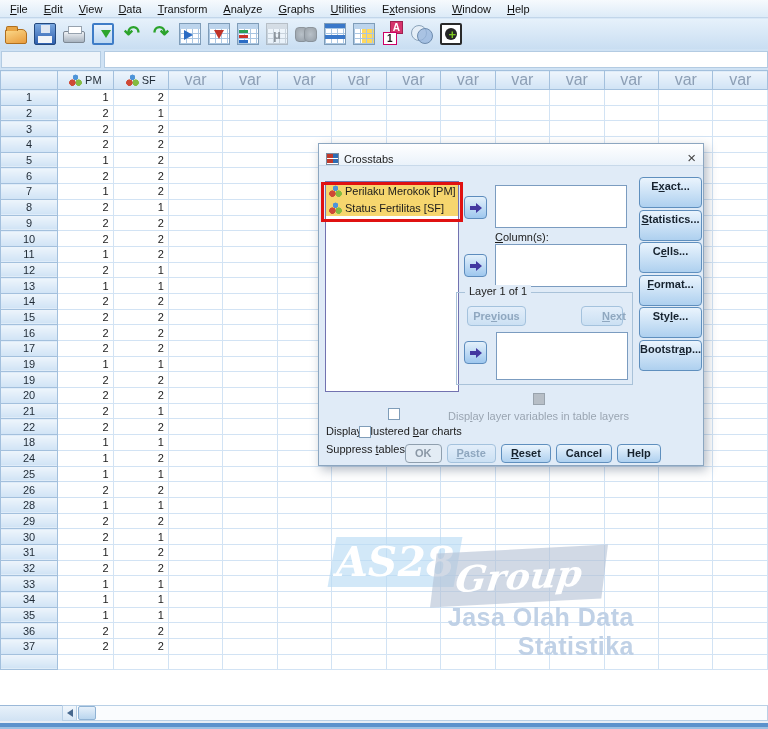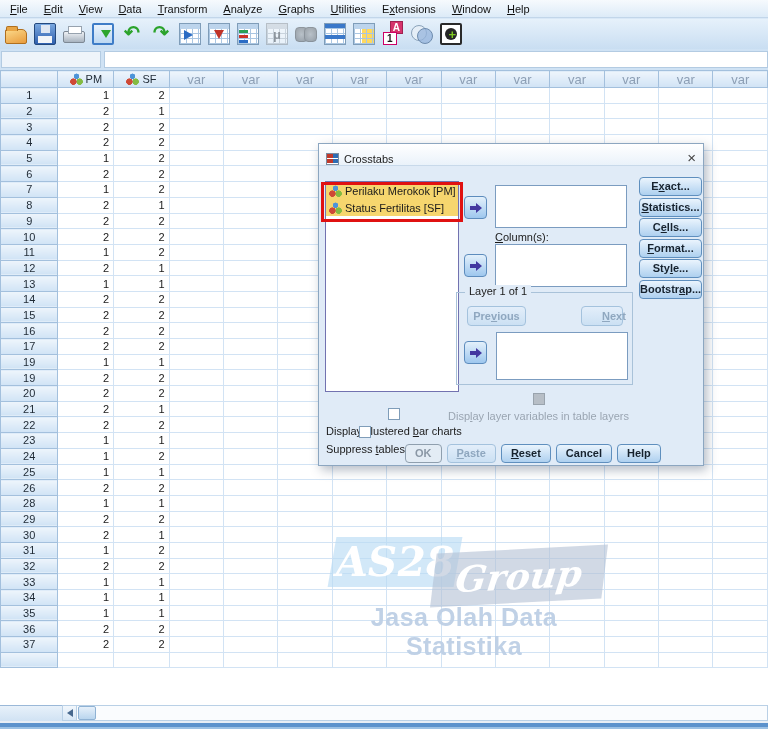--- a/index.html
+++ b/index.html
@@ -83,21 +83,21 @@
     background:#fff; border:1px solid #b3cbe2; }
 
   
   .gridwrap { position:absolute; top:70px; left:0; width:768px; height:635px;
     overflow:hidden; background:#fff; z-index:1; }
   table.dg { border-collapse:collapse; table-layout:fixed; }
   .dg th,.dg td { height:15.7px; padding:0; font-size:11px; font-weight:normal; overflow:hidden; white-space:nowrap; }
   .dg thead th { height:17px; }
   .dg th { background:linear-gradient(#eef5fc,#d0e3f5); border:1px solid #a3c0dd; color:#1f2a35; }
   .dg td { border:1px solid #d2e3f4; background:#fff; text-align:right; padding-right:4px; color:#1a1a1a; }
-  .dg th.vh-var { color:#8d9fb5; font-size:13px; }
+  .dg th.vh-var { color:#8d9fb5; font-size:16px; }
   .dg .nomicon { margin-right:3px; }
 
   .nomicon { display:inline-block; width:13px; height:12px; vertical-align:-2px;
     background:radial-gradient(circle at 50% 27%,#4d94d8 0 23%,rgba(0,0,0,0) 27%),
       radial-gradient(circle at 26% 72%,#cf4936 0 23%,rgba(0,0,0,0) 27%),
       radial-gradient(circle at 74% 72%,#84bb42 0 23%,rgba(0,0,0,0) 27%); }
 
   
   .sb-corner { position:absolute; left:0; top:705px; width:62px; height:16px;
     background:linear-gradient(#e8f1fa,#d0e2f3); border-top:1px solid #9ab8d8; z-index:2; }
@@ -113,21 +113,21 @@
     background:linear-gradient(#e8eef5 0 2px,#5c92cc 2px 6px,#9cc1e4 6px); z-index:2; }
 
   
   .wm { position:absolute; z-index:3; pointer-events:none; }
   .wm-as28 { left:332px; top:537px; width:126px; height:50px; background:rgba(186,220,244,.65);
     transform:skewX(-10deg); display:flex; align-items:center; justify-content:center;
     font:bold 41px "DejaVu Serif",serif; color:#fff; }
   .wm-group { left:434px; top:549px; width:170px; height:54px; background:rgba(178,191,212,.6);
     transform:skewX(-10deg) rotate(-3deg); display:flex; align-items:center; justify-content:center;
     font:italic bold 36px "DejaVu Serif",serif; color:#fff; }
-  .wm-tag { left:316px; top:603px; width:296px; text-align:center;
+  .wm-tag { left:338px; top:603px; width:296px; text-align:right;
     font:bold 25px "Liberation Sans",sans-serif; color:rgba(189,207,229,.95); letter-spacing:.5px; }
 
   
   .dialog { position:absolute; left:318px; top:143px; width:386px; height:323px;
     background:#e0ebf7; border:1px solid #8ca6c0; box-shadow:3px 4px 10px rgba(40,60,90,.35); z-index:10; }
   .dlg-title { height:22px; background:linear-gradient(#ffffff,#eaf2fa); border-bottom:1px solid #c8d9ea;
     display:flex; align-items:flex-end; gap:5px; padding:0 7px; color:#222; }
   .dlg-ic { width:13px; height:12px; background:linear-gradient(90deg,#c0392b 0 6px,#2e6db4 6px);
     border:1px solid #7a8ba0; position:relative; }
   .dlg-ic::after { content:''; position:absolute; inset:0;
@@ -166,21 +166,21 @@
   .chkrow { position:absolute; display:flex; align-items:center; gap:5px; color:#1a1a1a;flex-direction:column; }
   .chk { width:12px; height:12px; background:#fff; border:1px solid #7f9db9; flex:none; }
   .chkrow.dis { color:#9aa5b2; }
   .chkrow.dis .chk { background:#b7bec6; border-color:#99a3ad; }
   .chk-layer { left:129px; top:249px; } .chk-bar { left:7px; top:264px; } .chk-sup { left:7px; top:282px; }
 
   .btnrow { position:absolute; left:86px; top:300px; display:flex; gap:5px; }
   .btnrow .btn { height:19px; padding:0 9px; }
   .btn-ok { background:#e3ecf5; border:1px solid #8f9fae; color:#8a97a5; border-radius:4px; }
   .sidebtns { position:absolute; left:320px; top:33px; width:63px; display:flex; flex-direction:column; gap:1.5px; }
-  .sidebtns .btn { height:19px; }
+  .sidebtns .btn { height:31px; }
 </style>
 </head>
 <body>
 
 <div class="menubar">
     <span><u>F</u>ile</span>
     <span><u>E</u>dit</span>
     <span><u>V</u>iew</span>
     <span><u>D</u>ata</span>
     <span><u>T</u>ransform</span>
@@ -631,21 +631,21 @@
           <td></td>
           <td></td>
           <td></td>
           <td></td>
           <td></td>
           <td></td>
           <td></td>
           <td></td>
         </tr>
         <tr>
-          <th>23</th>
+          <th>18</th>
           <td>1</td>
           <td>1</td>
           <td></td>
           <td></td>
           <td></td>
           <td></td>
           <td></td>
           <td></td>
           <td></td>
           <td></td>

